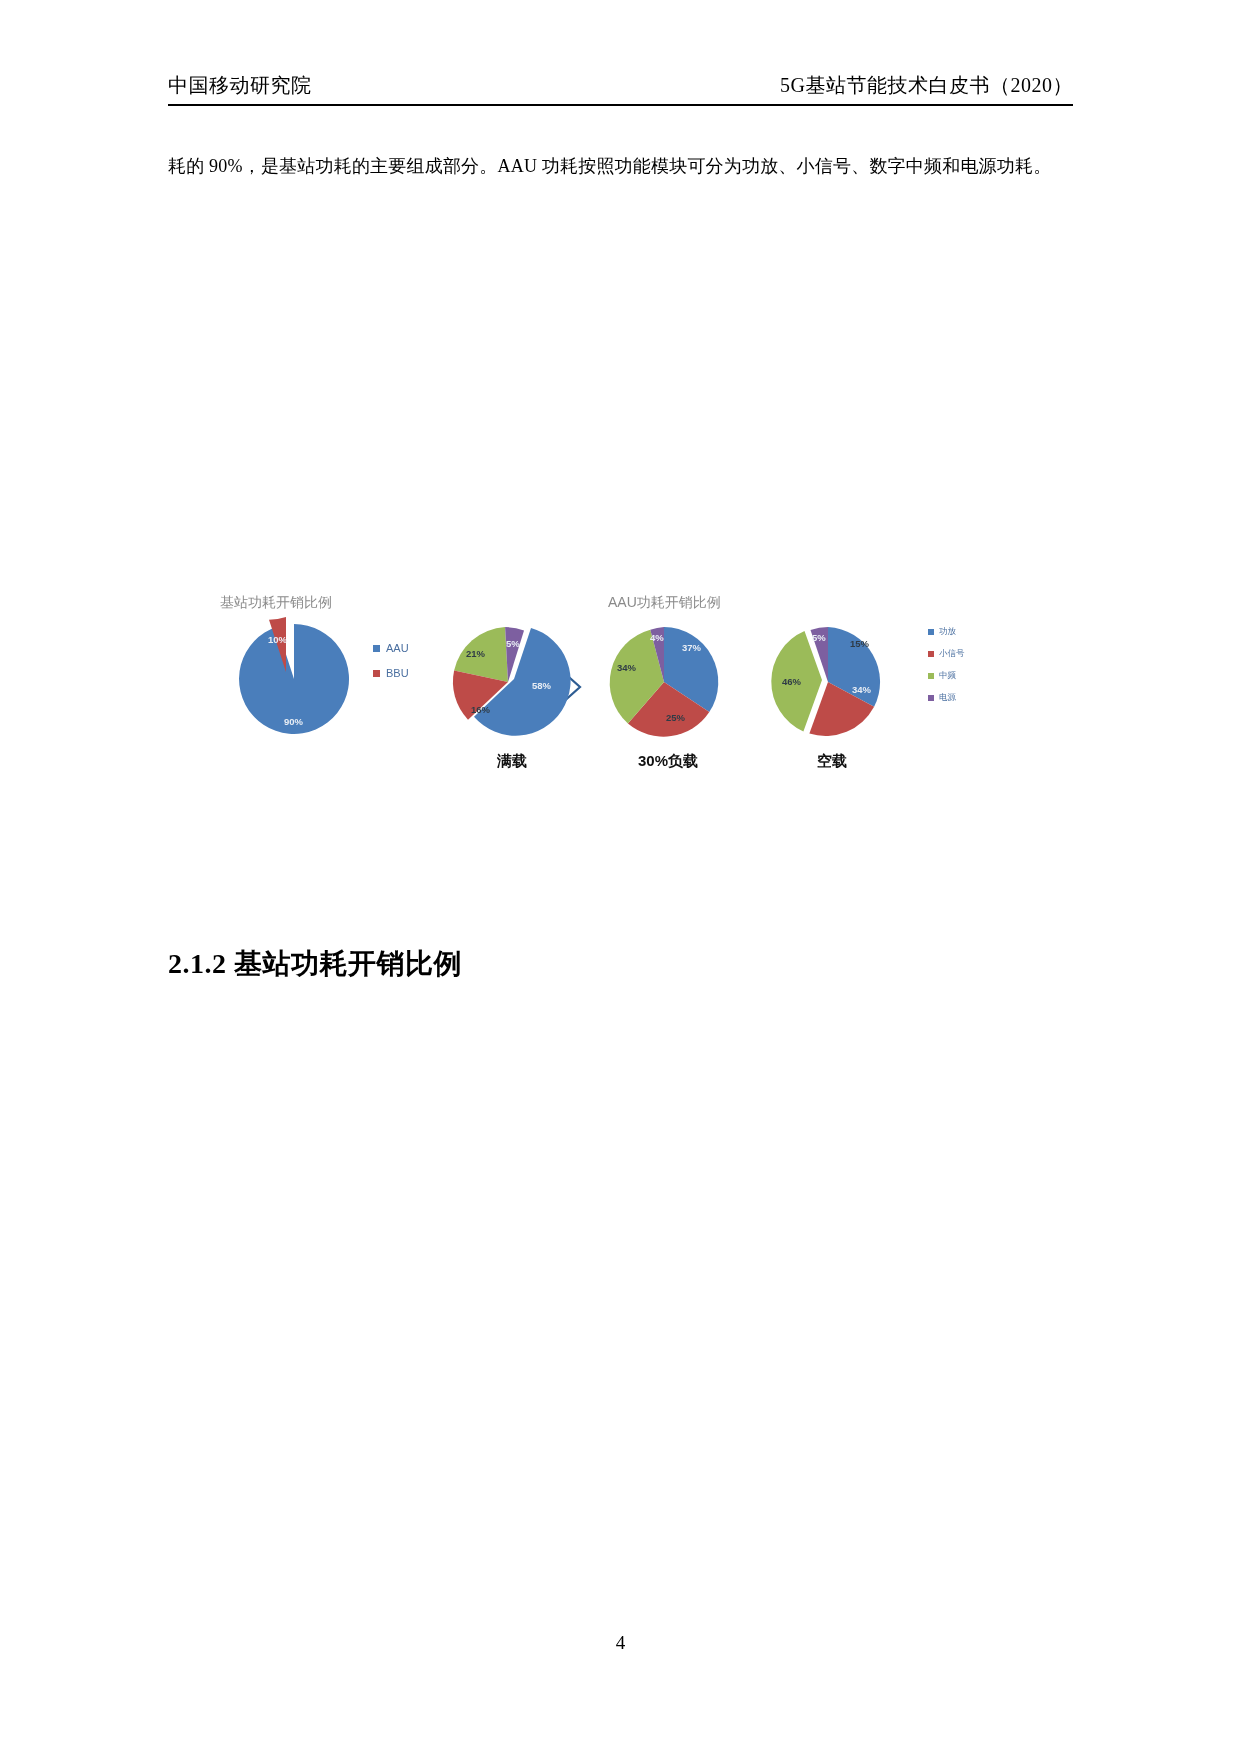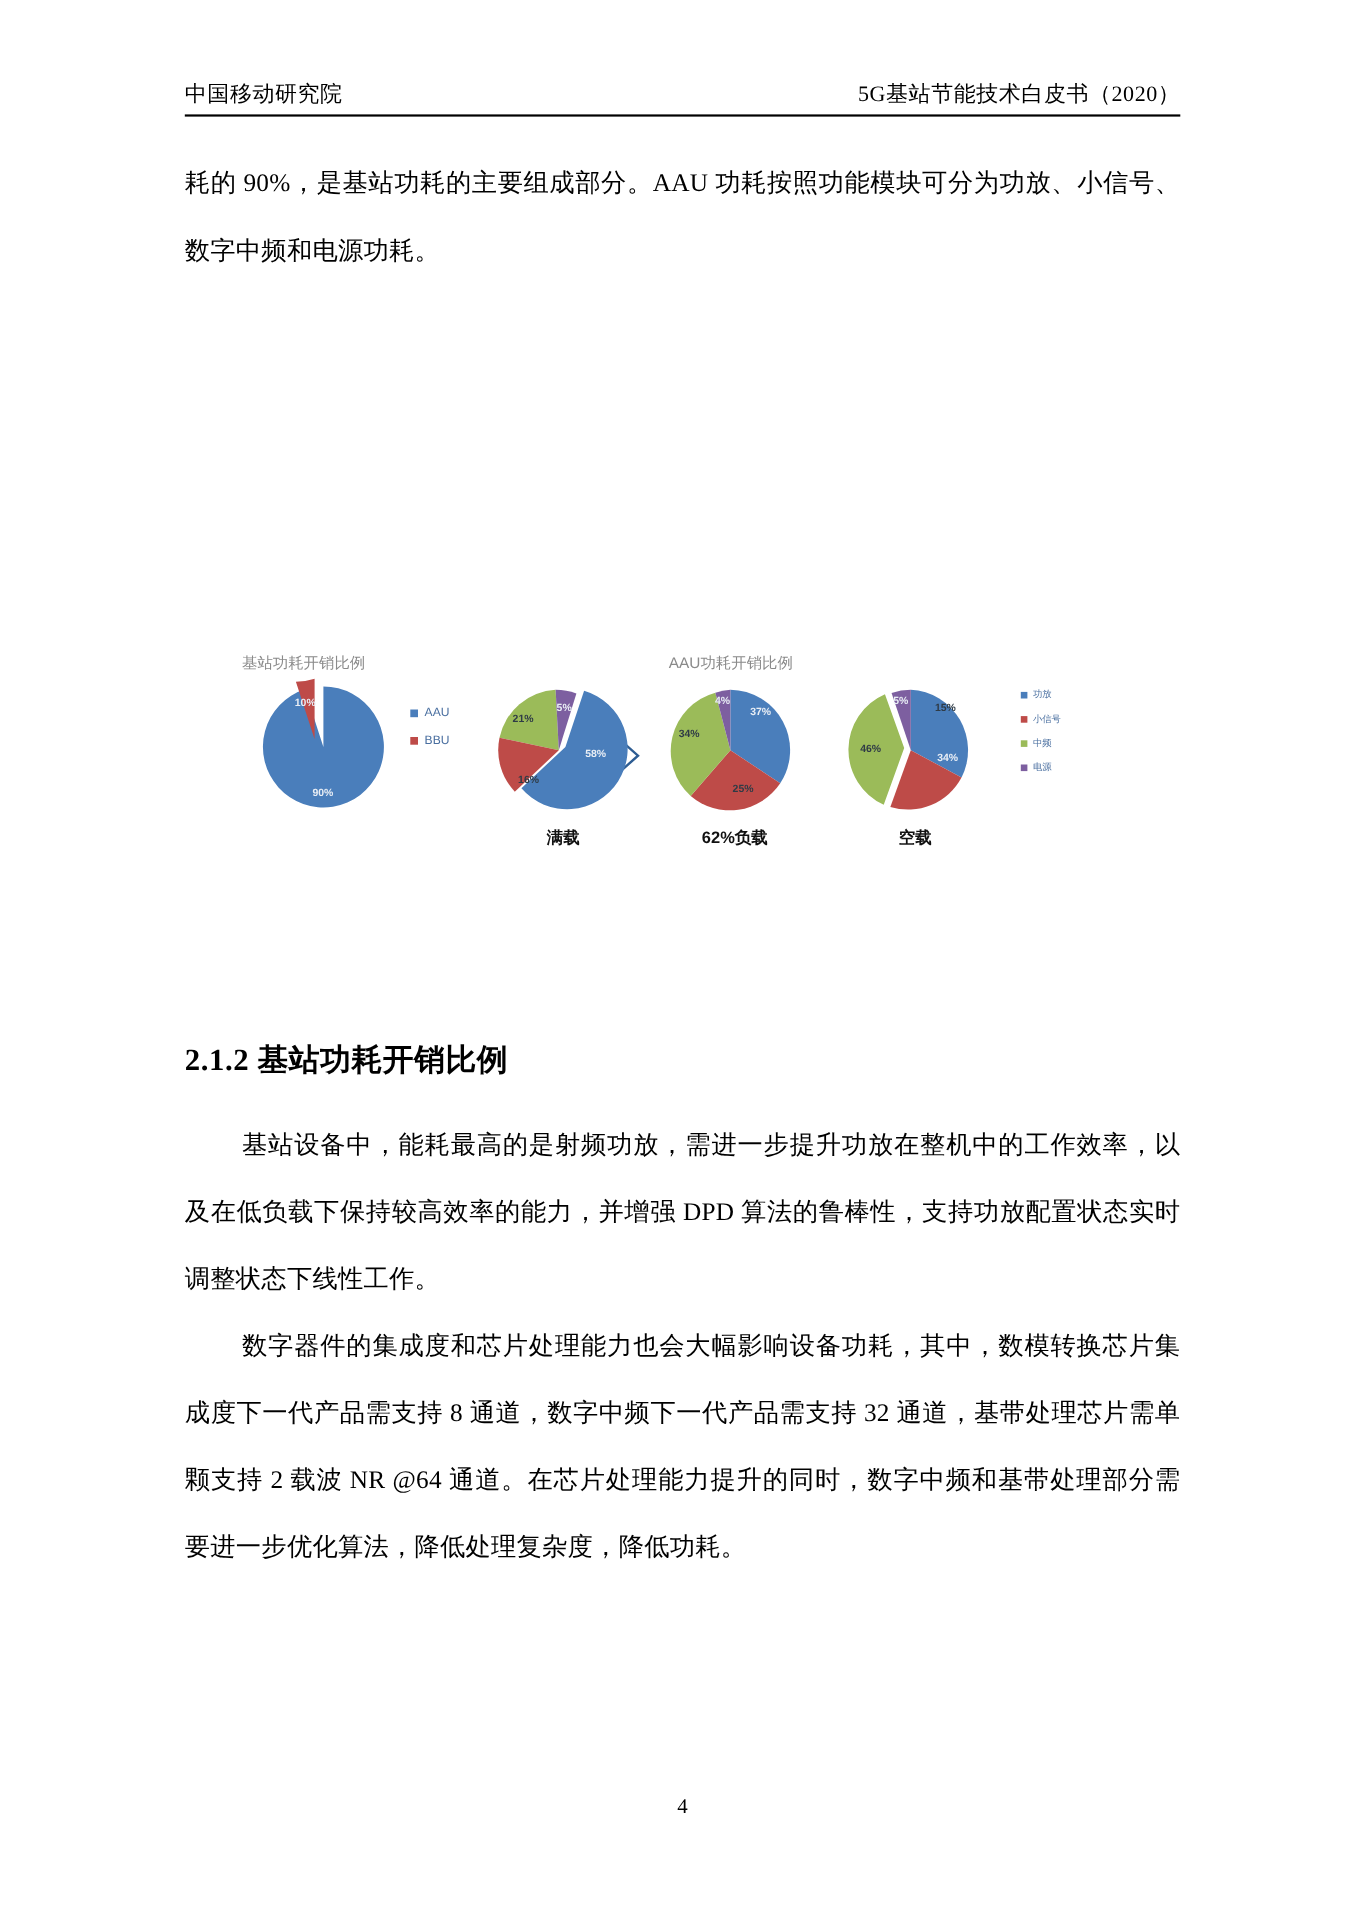--- a/index.html
+++ b/index.html
@@ -22,21 +22,21 @@
   .header .hdr-right{font-family:"Liberation Serif",serif;}
   .header-rule{
     position:absolute;left:168px;top:104px;width:905px;height:0;
     border-top:2.2px solid #000;
   }
 
   
   .body-col{position:absolute;left:168px;top:136px;width:905px;}
   p.para{
     margin:0 0 0 0;
-    font-size:23px;
+    font-size:18px;
     line-height:61px;
     text-align:justify;
     text-justify:inter-ideograph;
     letter-spacing:.2px;
   }
   p.indent{text-indent:52px;}
 
   
   .figure{
     position:absolute;left:168px;top:580px;width:905px;height:250px;
@@ -176,21 +176,21 @@
 
           <path d="M 64 64 L 27.9 105.6 A 55 55 0 0 1 50.3 11.7 Z" fill="#9bbb59"></path>
 
           <path d="M 64 64 L 50.3 11.7 A 55 55 0 0 1 64 9 Z" fill="#7d5fa0"></path>
         </svg>
         <span class="pie-label lite" style="left:82px;top:24px;">37%</span>
         <span class="pie-label dk" style="left:66px;top:94px;">25%</span>
         <span class="pie-label dk" style="left:17px;top:44px;">34%</span>
         <span class="pie-label lite" style="left:50px;top:14px;">4%</span>
       </div>
-      <div class="caption-under" style="left:432px;top:172px;width:136px;">62%负载</div>
+      <div class="caption-under" style="left:432px;top:172px;width:136px;">30%负载</div>
 
       <div class="pie-wrap" style="left:596px;top:38px;">
         <svg width="136" height="128" viewBox="0 0 136 128">
 
           <path d="M 64 64 L 64 9 A 55 55 0 0 1 110.1 88.8 Z" fill="#4a7ebb"></path>
 
           <path d="M 64 64 L 110.1 88.8 A 55 55 0 0 1 45.4 115.6 Z" fill="#be4b48"></path>
 
           <path d="M 58 62 L 39.4 113.6 A 55 55 0 0 1 40.5 13.1 Z" fill="#9bbb59"></path>
 
@@ -221,20 +221,16 @@
           <span>电源</span>
         </div>
       </div>
 
     </div>
   </div>
 
 
   <div class="h3">2.1.2 基站功耗开销比例</div>
 
-  <div class="body-col2">
-    <p class="para indent">基站设备中，能耗最高的是射频功放，需进一步提升功放在整机中的工作效率，以及在低负载下保持较高效率的能力，并增强 DPD 算法的鲁棒性，支持功放配置状态实时调整状态下线性工作。</p>
-    <p class="para indent">数字器件的集成度和芯片处理能力也会大幅影响设备功耗，其中，数模转换芯片集成度下一代产品需支持 8 通道，数字中频下一代产品需支持 32 通道，基带处理芯片需单颗支持 2 载波 NR @64 通道。在芯片处理能力提升的同时，数字中频和基带处理部分需要进一步优化算法，降低处理复杂度，降低功耗。</p>
-  </div>
 
   <div class="pageno">4</div>
 
 </div>
 
 </body></html>

